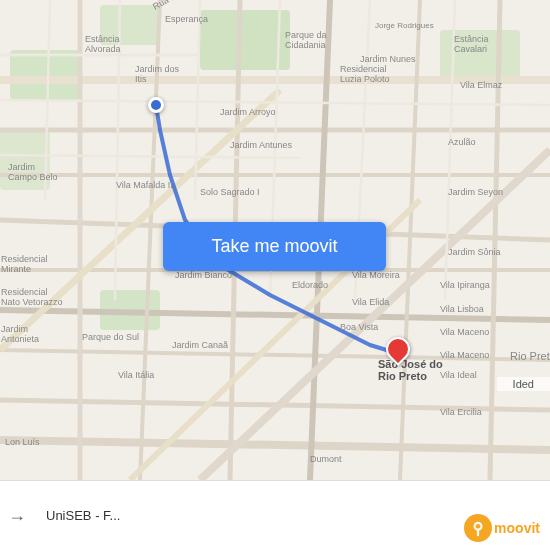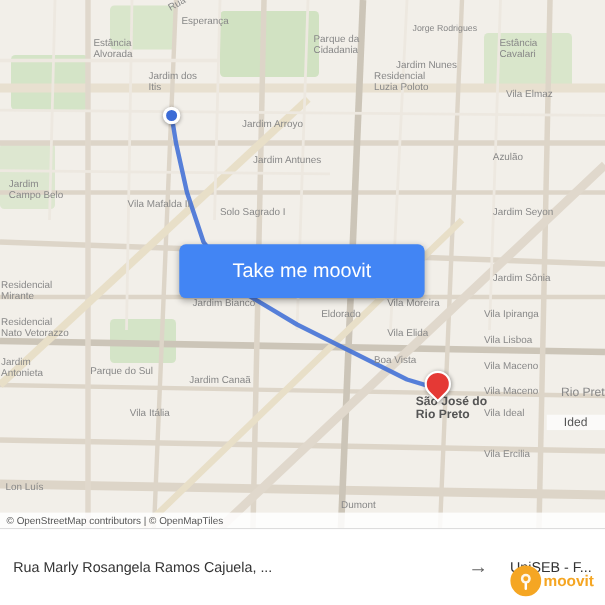--- a/index.html
+++ b/index.html
@@ -279,32 +279,26 @@
 
   
   <div style="position:absolute; top: 337px; left: 386px;">
     <div class="dest-pin"></div>
   </div>
 
   
   <button id="take-me-there-btn">Take me moovit</button>
 
   
-  <div id="attribution-bar">
-    <span>© OpenStreetMap contributors | © OpenMapTiles</span>
-  </div>
 
   
   <div id="ided-text">Ided</div>
 </div>
 
 <div id="bottom-bar">
-  <div id="bottom-left">
-    <span id="destination-label">Rua Marly Rosangela Ramos Cajuela, ...</span>
-  </div>
   <div id="arrow-section">
     <span>→</span>
   </div>
   <div id="destination-right">
     <span id="dest-name">UniSEB - F...</span>
   </div>
 
   <div id="moovit-logo">
     <div class="moovit-icon">
       <svg viewBox="0 0 20 20" xmlns="http://www.w3.org/2000/svg">

